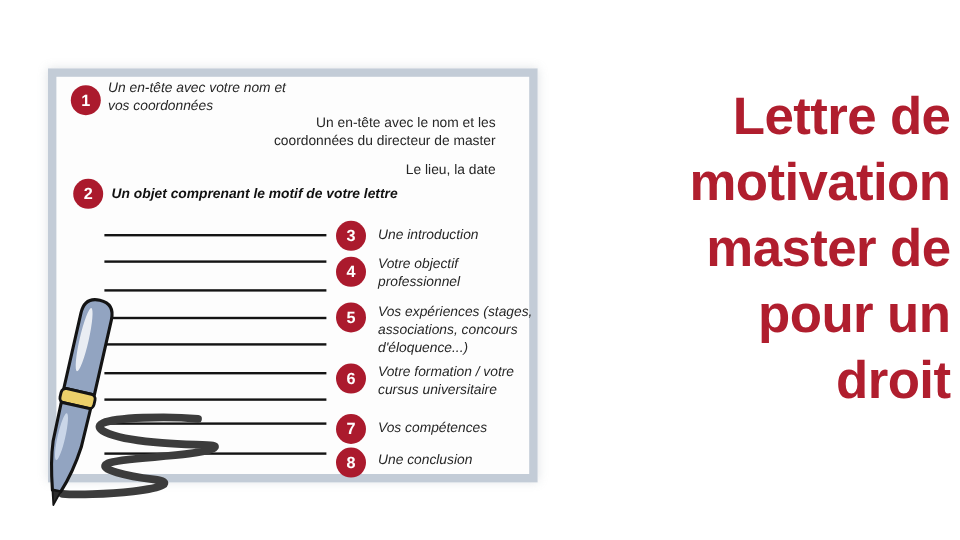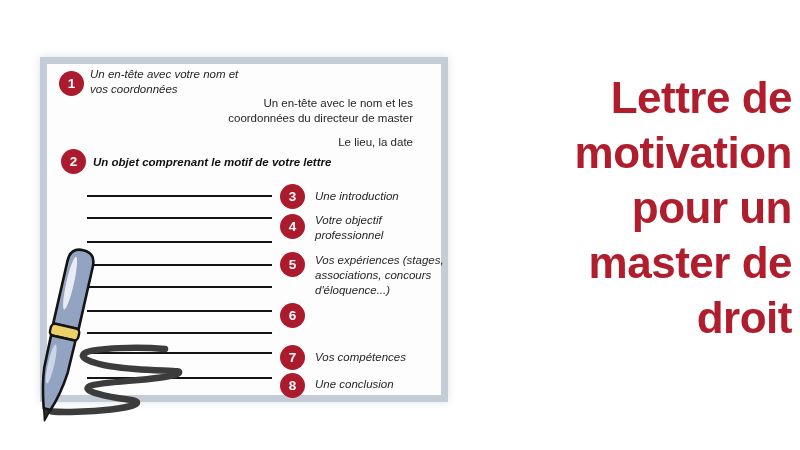--- a/index.html
+++ b/index.html
@@ -83,20 +83,22 @@
     <div class="badge" style="left:233px; top:150px;">4</div>
     <div class="lbl" style="left:268px; top:149px; width:140px;">Votre objectif
 professionnel</div>
 
     <div class="badge" style="left:233px; top:188px;">5</div>
     <div class="lbl" style="left:268px; top:189px; width:145px;">Vos expériences (stages,
 associations, concours
 d'éloquence...)</div>
 
     <div class="badge" style="left:233px; top:239px;">6</div>
+    <div class="lbl" style="left:268px; top:239px; width:145px;">Votre formation / votre
+cursus universitaire</div>
 
     <div class="badge" style="left:233px; top:281px;">7</div>
     <div class="lbl" style="left:268px; top:286px; width:140px;">Vos compétences</div>
 
     <div class="badge" style="left:233px; top:309px;">8</div>
     <div class="lbl" style="left:268px; top:313px; width:140px;">Une conclusion</div>
   </div>
 
   <svg class="scribble-svg" viewBox="0 0 240 85">
     <path d="M 125 9 C 98 6.5 56 8 46 12.5
@@ -120,18 +122,18 @@
       <path d="M 14.5 183 L 21.5 183 L 18 195 Z" fill="#2b2b2b" stroke="#141414" stroke-width="1.5" stroke-linejoin="round"></path>
 
       <ellipse cx="12.5" cy="55" rx="3.8" ry="27" fill="#ffffff" opacity="0.8"></ellipse>
       <ellipse cx="12" cy="138" rx="3.2" ry="20" fill="#cdd9ea" opacity="0.95"></ellipse>
     </g>
   </svg>
 
   <div class="title-block">
     <div>Lettre de</div>
     <div>motivation</div>
+    <div>master de</div>
     <div>pour un</div>
-    <div>master de</div>
     <div>droit</div>
   </div>
 
 </div>
 
 </body></html>

